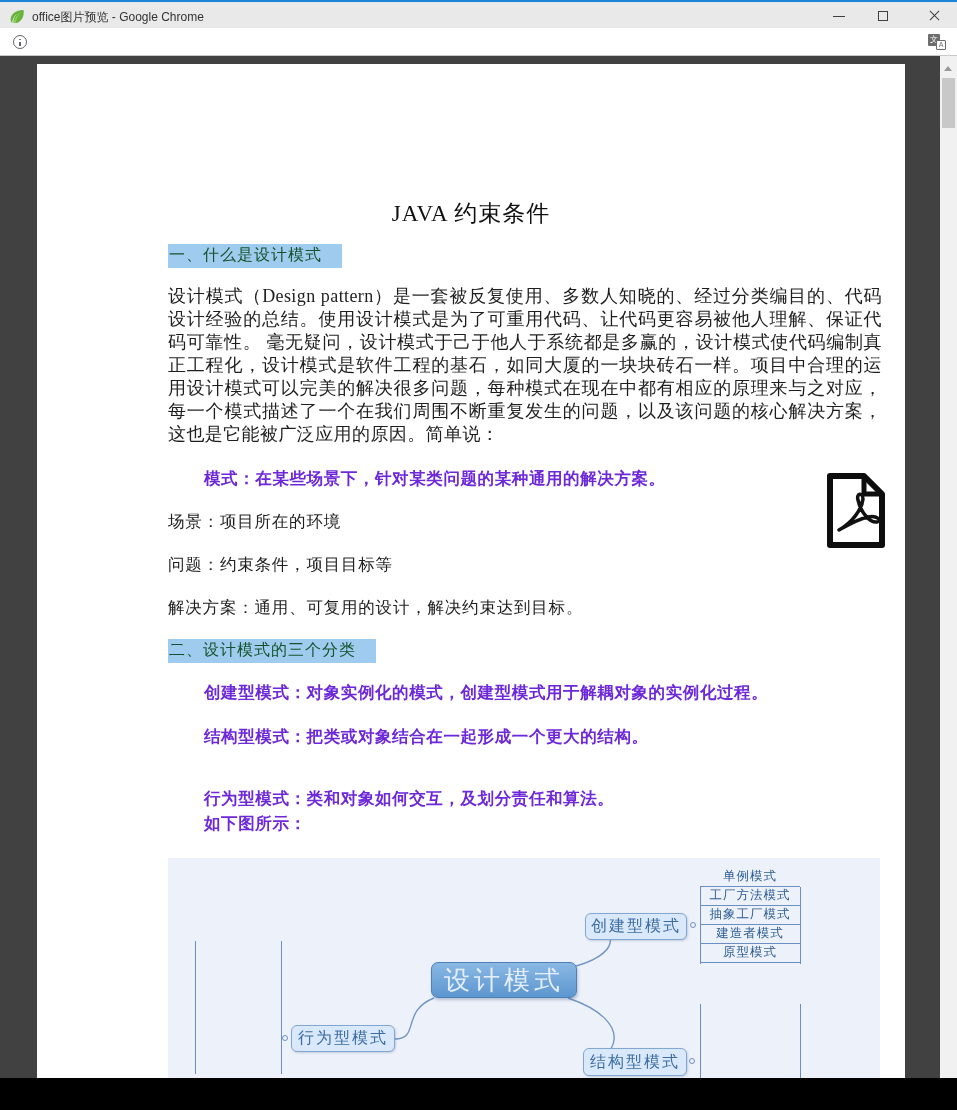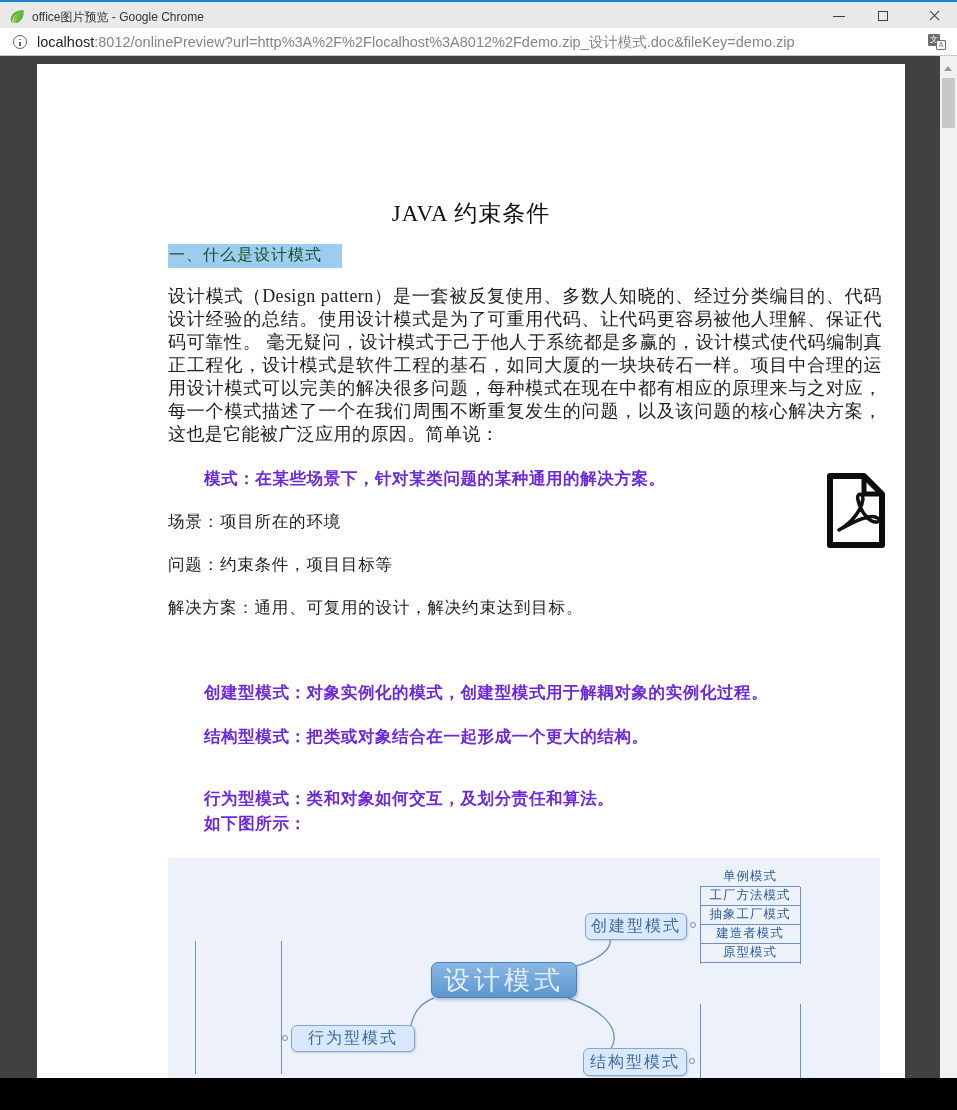--- a/index.html
+++ b/index.html
@@ -70,21 +70,21 @@
   .mm-center { position:absolute; left:263px; top:104px; width:146px; height:36px;
                background:linear-gradient(#8ab8e4,#5c96cf); border:1px solid #4d80b4; border-radius:7px;
                color:#e4eefa; font:400 26px "Liberation Serif","DejaVu Serif",serif;
                display:flex; align-items:center; justify-content:center; letter-spacing:4px;
                box-shadow:1px 2px 3px rgba(70,100,140,.35); }
   .mm-branch { position:absolute; background:#d9e8fa; border:1px solid #83a7d3; border-radius:6px;
                color:#3d6da3; font:400 16px "Liberation Serif","DejaVu Serif",serif;
                display:flex; align-items:center; justify-content:center; letter-spacing:2px;
                box-shadow:1px 1px 2px rgba(70,100,140,.25); }
   .mm-creational { left:417px; top:55px; width:102px; height:27px; }
-  .mm-behavioral { left:123px; top:167px; width:124px; height:27px; }
+  .mm-behavioral { left:123px; top:167px; width:104px; height:27px; }
   .mm-structural { left:415px; top:190px; width:104px; height:28px; }
   .leafcol { position:absolute; }
   .leaf { height:19px; line-height:18px; border-bottom:1px solid #6b8fc4; text-align:center;
           font:400 12.5px "Liberation Serif","DejaVu Serif",serif; color:#2c5d92; letter-spacing:1px; white-space:nowrap; }
   .col-behavioral { left:27px; top:64px; width:86px; }
   .col-creational { left:532px; top:10px; width:100px; }
   .col-structural { left:532px; top:127px; width:100px; }
   .vline { position:absolute; width:0; border-left:1px solid #6b8fc4; }
   .mm-dot { position:absolute; width:6px; height:6px; border:1px solid #6b8fc4; border-radius:50%; background:#eef3fb; }
 </style>
@@ -103,42 +103,40 @@
   <div class="winbtn btn-max">
       <div class="glyph-max"></div>
     </div>
   <div class="winbtn btn-close">
       <div class="glyph-close"></div>
     </div>
 </div>
 
 <div class="addressbar">
   <div class="info-icon"></div>
-  <div class="url">
-    <span class="host">localhost</span><span class="rest">:8012/onlinePreview?url=http%3A%2F%2Flocalhost%3A8012%2Fdemo.zip_设计模式.doc&amp;fileKey=demo.zip</span>
-  </div>
   <div class="translate-icon">
     <div class="tr-back">文</div>
     <div class="tr-front">A</div>
   </div>
 </div>
 
 <div class="content">
 
   <div class="page">
     <div class="doc-title">JAVA 约束条件</div>
 
     <div class="heading h1">一、什么是设计模式</div>
     <div class="para">设计模式（Design pattern）是一套被反复使用、多数人知晓的、经过分类编目的、代码设计经验的总结。使用设计模式是为了可重用代码、让代码更容易被他人理解、保证代码可靠性。 毫无疑问，设计模式于己于他人于系统都是多赢的，设计模式使代码编制真正工程化，设计模式是软件工程的基石，如同大厦的一块块砖石一样。项目中合理的运用设计模式可以完美的解决很多问题，每种模式在现在中都有相应的原理来与之对应，每一个模式描述了一个在我们周围不断重复发生的问题，以及该问题的核心解决方案，这也是它能被广泛应用的原因。简单说：</div>
 
     <div class="bline l-pattern">模式：在某些场景下，针对某类问题的某种通用的解决方案。</div>
     <div class="rline l-scene">场景：项目所在的环境</div>
     <div class="rline l-problem">问题：约束条件，项目目标等</div>
     <div class="rline l-solution">解决方案：通用、可复用的设计，解决约束达到目标。</div>
 
+    <div class="heading h2">二、设计模式的三个分类</div>
     <div class="bline l-creational">创建型模式：对象实例化的模式，创建型模式用于解耦对象的实例化过程。</div>
     <div class="bline l-structural">结构型模式：把类或对象结合在一起形成一个更大的结构。</div>
     <div class="bline l-behavioral">行为型模式：类和对象如何交互，及划分责任和算法。</div>
     <div class="bline l-figure">如下图所示：</div>
 
     <div class="mindmap">
       <svg class="mm-svg" width="712" height="220" viewBox="0 0 712 220">
         <path d="M400 110 C455 98 452 68 417 68" fill="none" stroke="#7296c7" stroke-width="1.4"></path>
         <path d="M400 140 C470 164 448 204 415 204" fill="none" stroke="#7296c7" stroke-width="1.4"></path>
         <path d="M266 140 C233 153 252 181 227 181" fill="none" stroke="#7296c7" stroke-width="1.4"></path>

